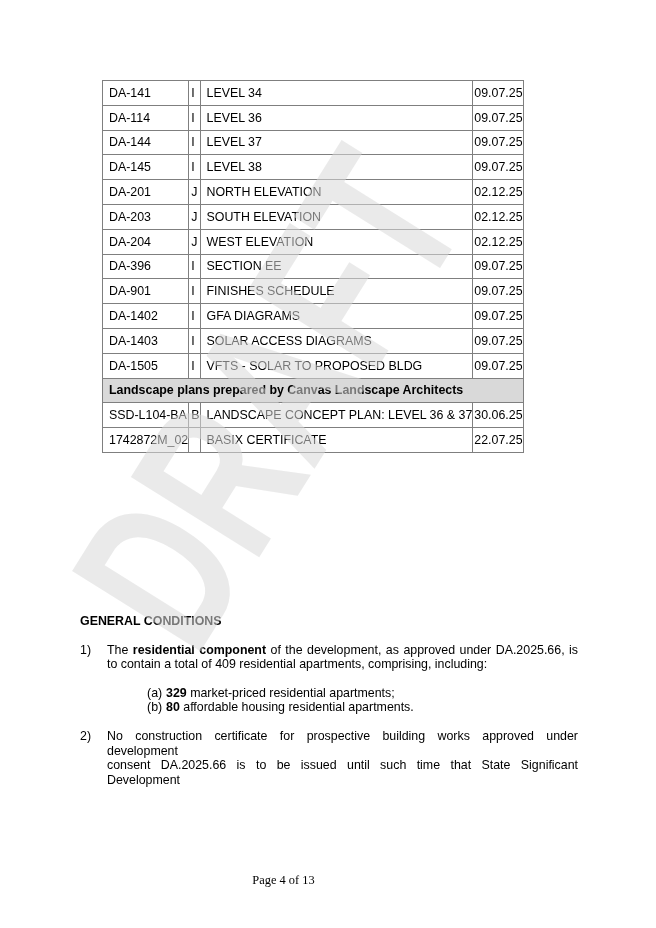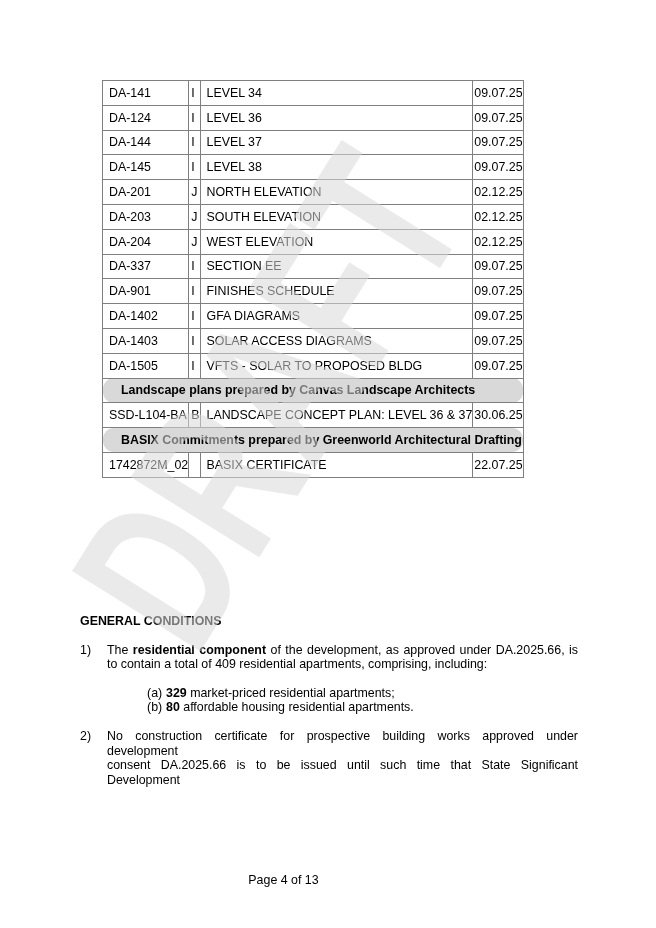--- a/index.html
+++ b/index.html
@@ -7,35 +7,35 @@
          font-family: "Liberation Sans", sans-serif; color: #000; }
   .page { position: absolute; left: 0; top: 0; width: 656px; height: 928px; background: #fff; }
 
   table.plans { position: absolute; left: 102px; top: 80px; width: 392px;
                 border-collapse: collapse; font-size: 12.4px; z-index: 2; }
   table.plans td { border: 1px solid #7f7f7f; height: 23.8px; padding: 0 0 0 6px;
                    vertical-align: middle; line-height: 14px; white-space: nowrap; }
   table.plans td.c-rev { padding-left: 2px; }
   table.plans td.c-date { padding-left: 1px; }
   col.c1 { width: 110px; } col.c2 { width: 47px; } col.c3 { width: 273px; } col.c4 { width: 64px; }
-  tr.section td { background: #d9d9d9; font-weight: bold; padding-left: 18px; border-radius: 11px; }
+  tr.section td { background: #d9d9d9; font-weight: bold; padding-left: 6px; }
 
   .watermark { position: absolute; left: 0; top: 0; width: 656px; height: 928px; z-index: 3; pointer-events: none; }
 
   .content { position: absolute; left: 80px; top: 614px; width: 498px; font-size: 12.4px; line-height: 14.6px; z-index: 1; }
   .heading { font-weight: bold; margin: 0 0 14px 0; }
   .item { position: relative; padding-left: 27px; text-align: justify; margin-bottom: 14px; }
   .item .num { position: absolute; left: 0; top: 0; }
   .sub { padding-left: 40px; margin: 14px 0 0 0; }
   .sub div { position: relative; padding-left: 19px; }
   .sub .lbl { position: absolute; left: 0; top: 0; }
   .jl { text-align-last: justify; }
 
   .footer { position: absolute; top: 873px; left: 0; width: 567px; text-align: center;
-            font-size: 12.4px; font-family: Liberation Sans, sans-serif; color: #000; z-index: 2; }
+            font-size: 12.4px; font-family: Liberation Serif, serif; color: #000; z-index: 2; }
 </style>
 </head>
 <body>
 
 <div class="page">
 
   <table class="plans">
     <colgroup>
         <col class="c1">
         <col class="c2">
@@ -43,21 +43,21 @@
         <col class="c4">
       </colgroup>
     <tbody id="plans-body">
         <tr>
           <td class="c-num">DA-141</td>
           <td class="c-rev">I</td>
           <td class="c-title">LEVEL 34</td>
           <td class="c-date">09.07.25</td>
         </tr>
         <tr>
-          <td class="c-num">DA-124</td>
+          <td class="c-num">DA-114</td>
           <td class="c-rev">I</td>
           <td class="c-title">LEVEL 36</td>
           <td class="c-date">09.07.25</td>
         </tr>
         <tr>
           <td class="c-num">DA-144</td>
           <td class="c-rev">I</td>
           <td class="c-title">LEVEL 37</td>
           <td class="c-date">09.07.25</td>
         </tr>
@@ -79,21 +79,21 @@
           <td class="c-title">SOUTH ELEVATION</td>
           <td class="c-date">02.12.25</td>
         </tr>
         <tr>
           <td class="c-num">DA-204</td>
           <td class="c-rev">J</td>
           <td class="c-title">WEST ELEVATION</td>
           <td class="c-date">02.12.25</td>
         </tr>
         <tr>
-          <td class="c-num">DA-337</td>
+          <td class="c-num">DA-396</td>
           <td class="c-rev">I</td>
           <td class="c-title">SECTION EE</td>
           <td class="c-date">09.07.25</td>
         </tr>
         <tr>
           <td class="c-num">DA-901</td>
           <td class="c-rev">I</td>
           <td class="c-title">FINISHES SCHEDULE</td>
           <td class="c-date">09.07.25</td>
         </tr>
@@ -116,23 +116,20 @@
           <td class="c-date">09.07.25</td>
         </tr>
         <tr class="section">
           <td colspan="4">Landscape plans prepared by Canvas Landscape Architects</td>
         </tr>
         <tr>
           <td class="c-num">SSD-L104-BA</td>
           <td class="c-rev">B</td>
           <td class="c-title">LANDSCAPE CONCEPT PLAN: LEVEL 36 &amp; 37</td>
           <td class="c-date">30.06.25</td>
-        </tr>
-        <tr class="section">
-          <td colspan="4">BASIX Commitments prepared by Greenworld Architectural Drafting</td>
         </tr>
         <tr>
           <td class="c-num">1742872M_02</td>
           <td class="c-rev"></td>
           <td class="c-title">BASIX CERTIFICATE</td>
           <td class="c-date">22.07.25</td>
         </tr>
       </tbody>
   </table>
 

